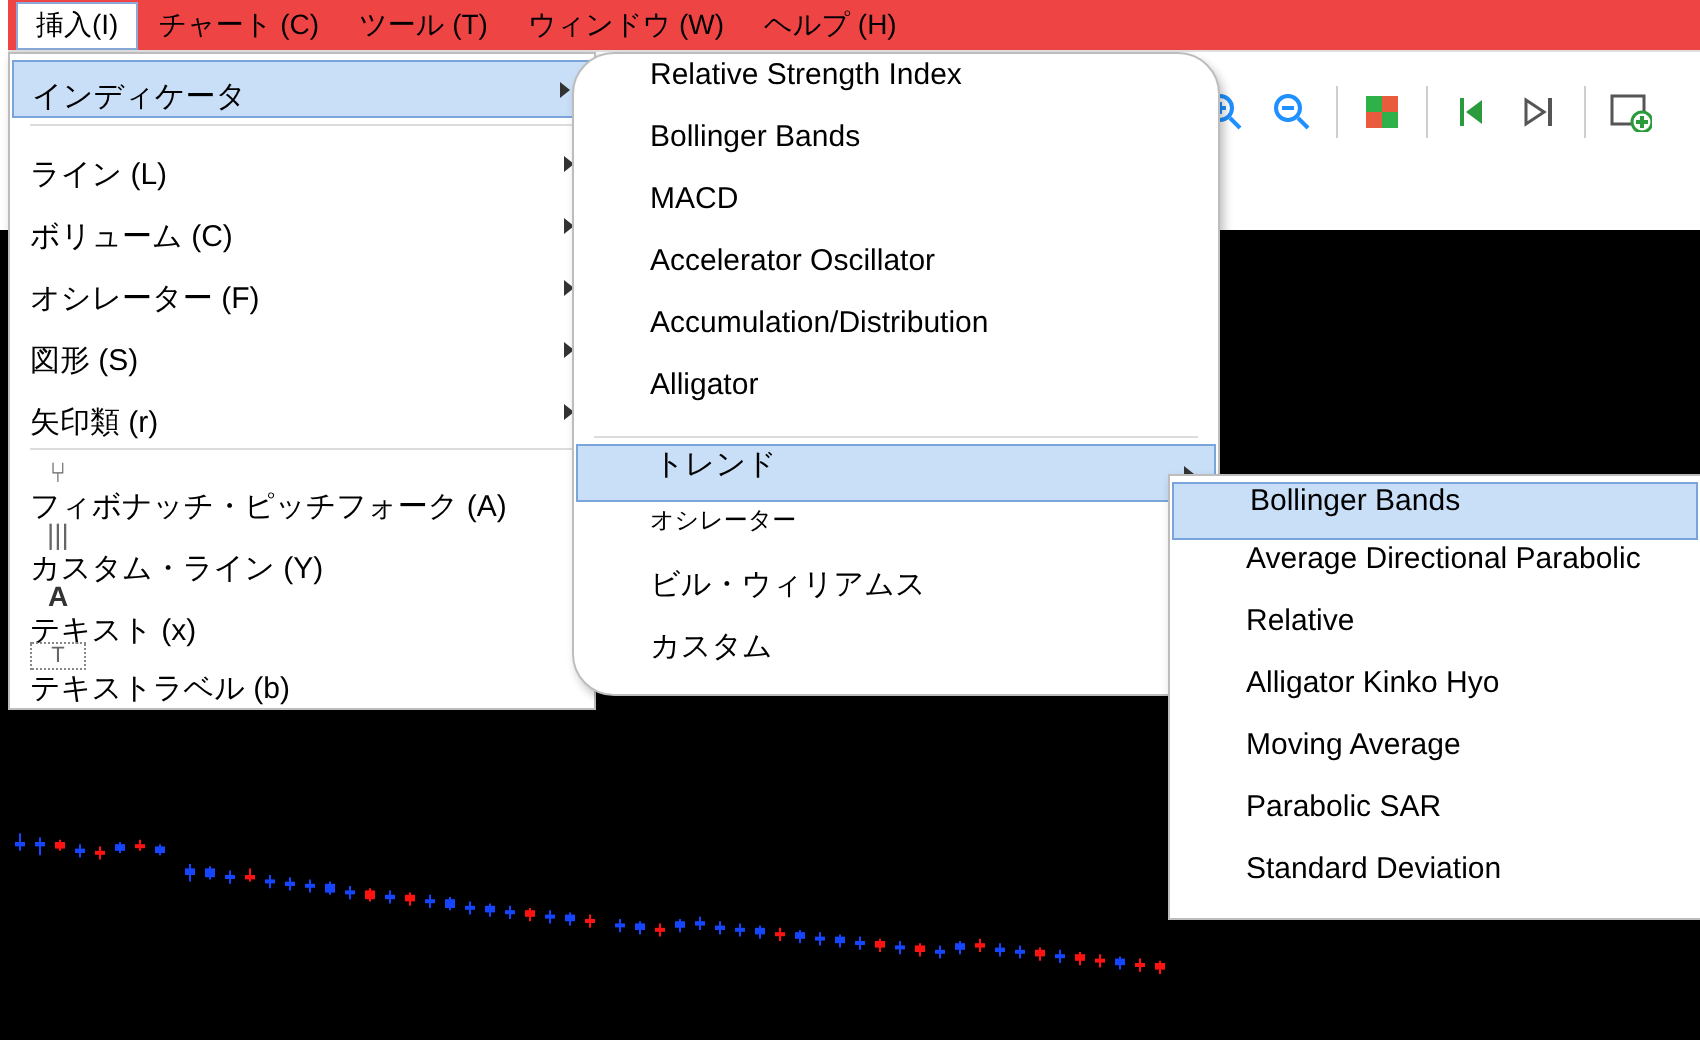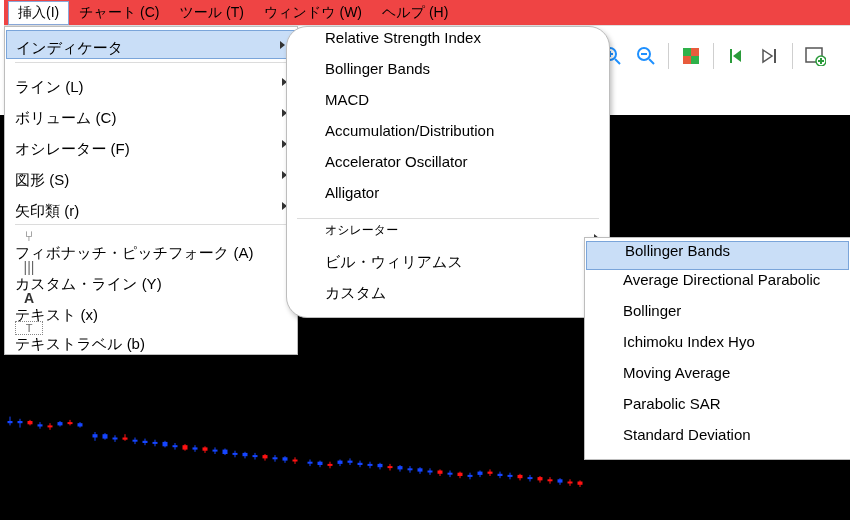--- a/index.html
+++ b/index.html
@@ -339,29 +339,33 @@
   <div class="row">
       <span class="label">Relative Strength Index</span>
     </div>
   <div class="row">
       <span class="label">Bollinger Bands</span>
     </div>
   <div class="row">
       <span class="label">MACD</span>
     </div>
   <div class="row">
+      <span class="label">Accelerator Oscillator</span>
+    </div>
+  <div class="row">
       <span class="label">Accumulation/Distribution</span>
     </div>
   <div class="row">
-      <span class="label">Accelerator Oscillator</span>
-    </div>
-  <div class="row">
       <span class="label">Alligator</span>
     </div>
   <div class="sep"></div>
+  <div class="row highlight">
+      <span class="label">トレンド</span>
+      <span class="arrow"></span>
+    </div>
   <div class="row" style="font-size:12px">
       <span class="label">オシレーター</span>
       <span class="arrow"></span>
     </div>
   <div class="row">
       <span class="label">ビル・ウィリアムス</span>
       <span class="arrow"></span>
     </div>
   <div class="row">
       <span class="label">カスタム</span>
@@ -370,24 +374,24 @@
 </div>
 
 <div id="menu3" class="submenu">
   <div class="row highlight">
       <span class="label">Bollinger Bands</span>
     </div>
   <div class="row">
       <span class="label">Average Directional Parabolic</span>
     </div>
   <div class="row">
-      <span class="label">Bollinger</span>
-    </div>
-  <div class="row">
-      <span class="label">Ichimoku Index Hyo</span>
+      <span class="label">Relative</span>
+    </div>
+  <div class="row">
+      <span class="label">Alligator Kinko Hyo</span>
     </div>
   <div class="row">
       <span class="label">Moving Average</span>
     </div>
   <div class="row">
       <span class="label">Parabolic SAR</span>
     </div>
   <div class="row">
       <span class="label">Standard Deviation</span>
     </div>

